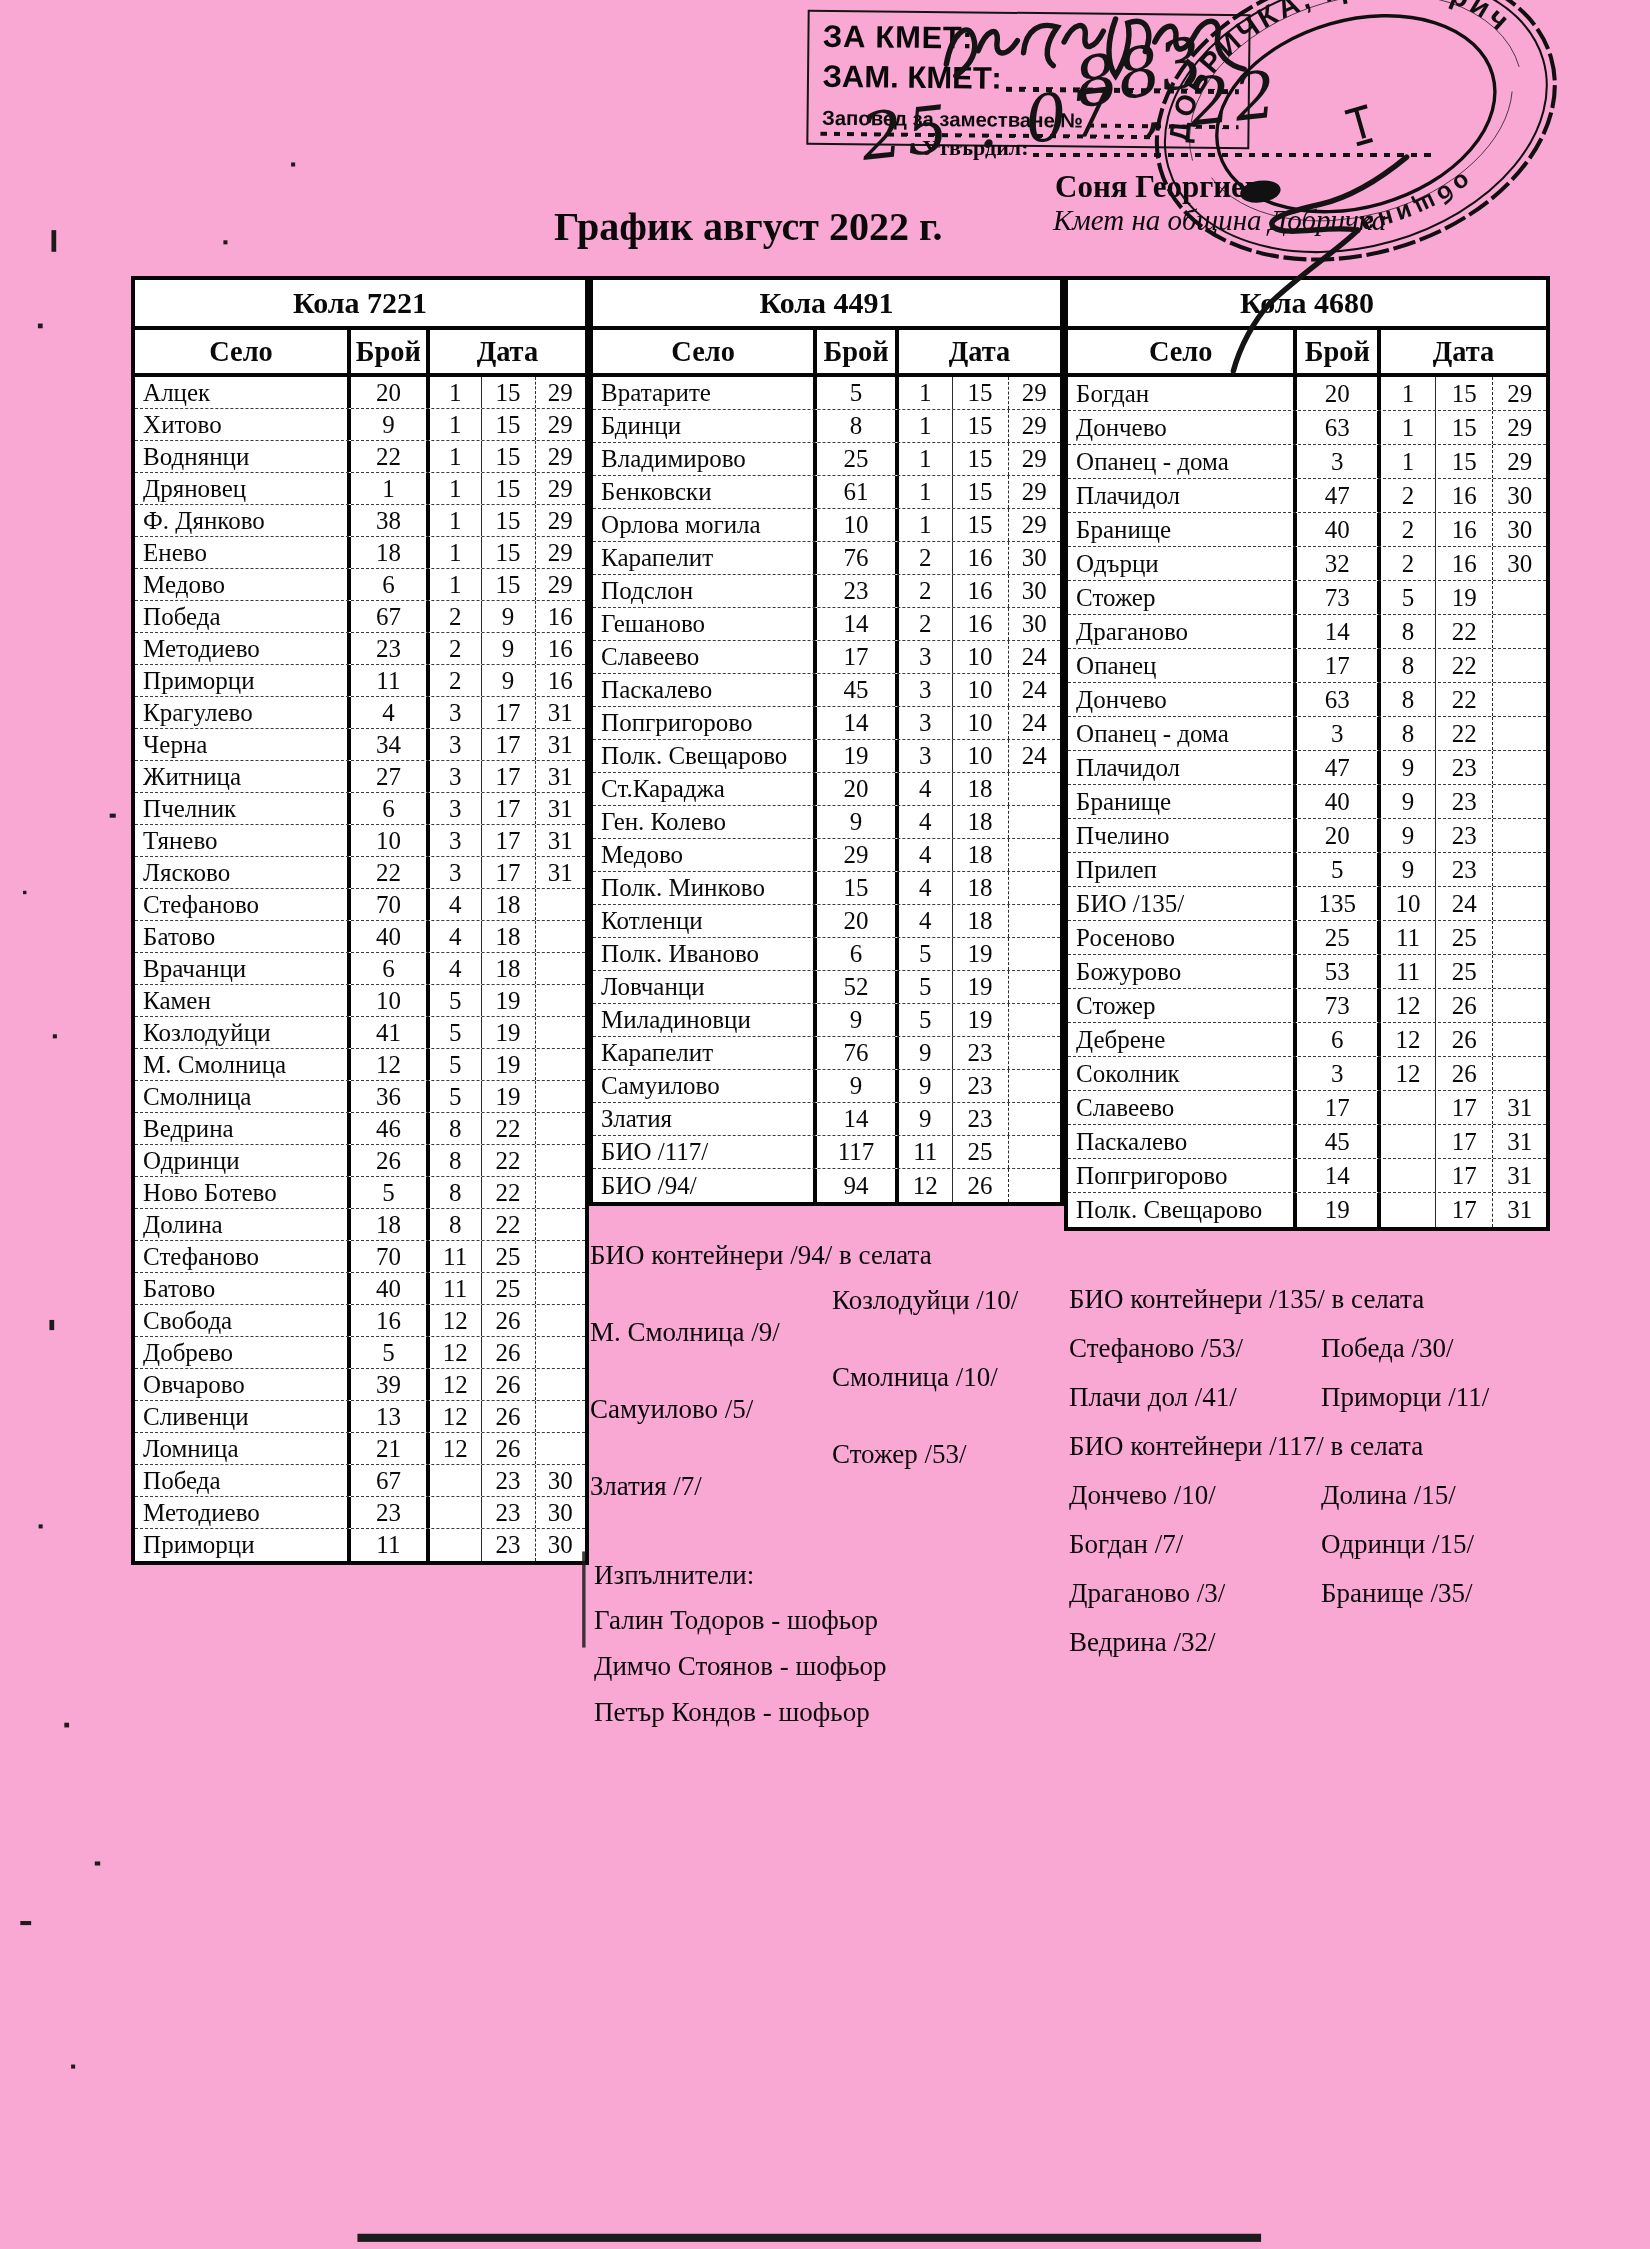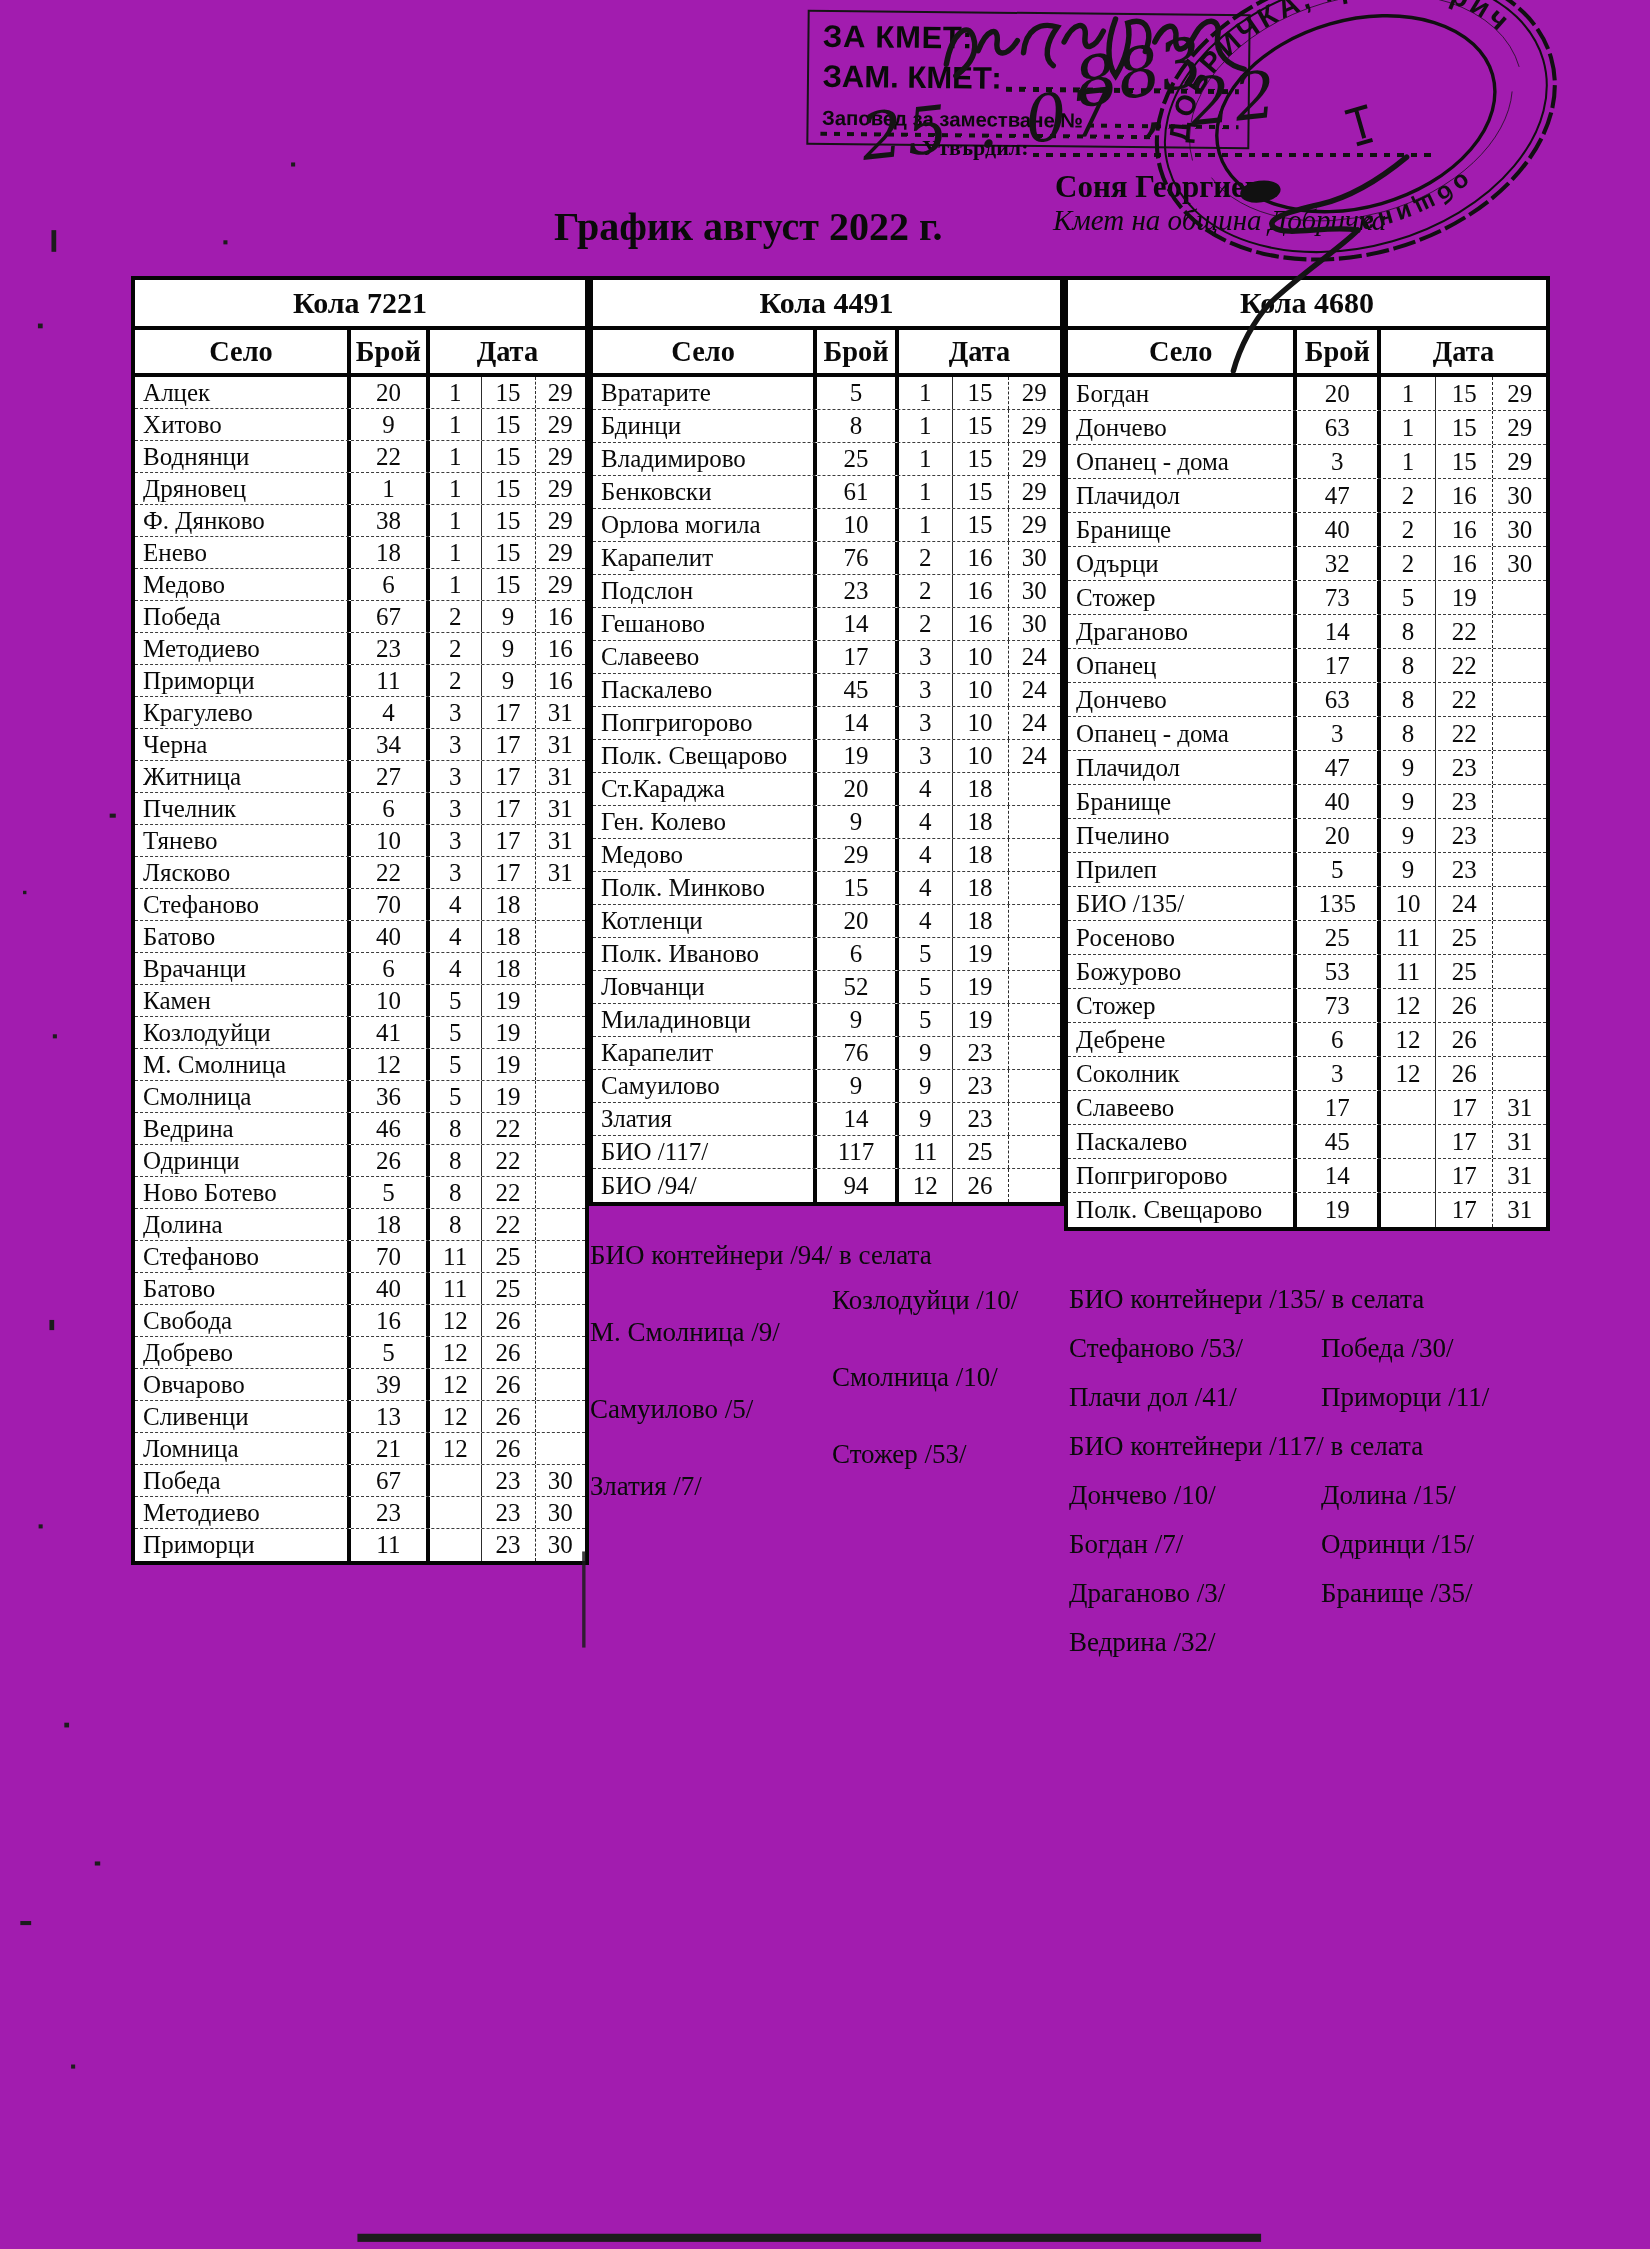--- a/index.html
+++ b/index.html
@@ -1,18 +1,18 @@
 <!DOCTYPE html>
 <html style="font-size:10.8px"><head>
 <meta charset="utf-8">
 <style>
   html,body{margin:0;padding:0;background:#888;}
   .page{
     position:relative; width:1651px; height:2250px; margin:0 auto;
-    background:#a21caf; overflow:hidden;
+    background:#f9a8d4; overflow:hidden;
     font-family:"Liberation Serif", serif; color:#0a0a0a;
   }
   
   .stamp-box{
     position:absolute; left:807px; top:12.2px; width:443px; height:135px;
     border:2px solid #141414; transform:rotate(0.6deg);
     font-family:"Liberation Sans", sans-serif; font-weight:bold;
     padding:6.8px 0 0 13.5px; box-sizing:border-box;
   }
   .sb-l1{font-size:31px; letter-spacing:0.7px;}
@@ -775,20 +775,28 @@
       <div class="note-line">
         <span class="note-left">Драганово /3/</span>
         <span class="note-right">Бранище /35/</span>
       </div>
       <div class="note-line">
         <span class="note-left">Ведрина /32/</span>
         <span class="note-right"></span>
       </div>
     </div>
 
+  <div class="executors">
+    <div class="exec-label">Изпълнители:</div>
+    <div>
+        <div class="exec-name">Галин Тодоров - шофьор</div>
+        <div class="exec-name">Димчо Стоянов - шофьор</div>
+        <div class="exec-name">Петър Кондов - шофьор</div>
+      </div>
+  </div>
 
   <svg class="overlay" width="1651" height="2250" viewBox="0 0 2439 3324" xmlns="http://www.w3.org/2000/svg">
 
     <g transform="rotate(-16 2003 168)" fill="none" stroke="#101010">
       <ellipse cx="2003" cy="168" rx="300" ry="207" stroke-width="6" stroke-dasharray="34 7"></ellipse>
       <ellipse cx="2003" cy="168" rx="288" ry="196" stroke-width="3"></ellipse>
       <ellipse cx="2003" cy="168" rx="210" ry="138" stroke-width="5"></ellipse>
       <path id="stampTop" d="M 1752,168 A 251 170 0 0 1 2254,168"></path>
       <path id="stampBot" d="M 2234,200 A 238 156 0 0 1 1772,200"></path>
       <text font-family="Liberation Sans, sans-serif" font-weight="bold" font-size="42" letter-spacing="5" fill="#101010" stroke="none">

